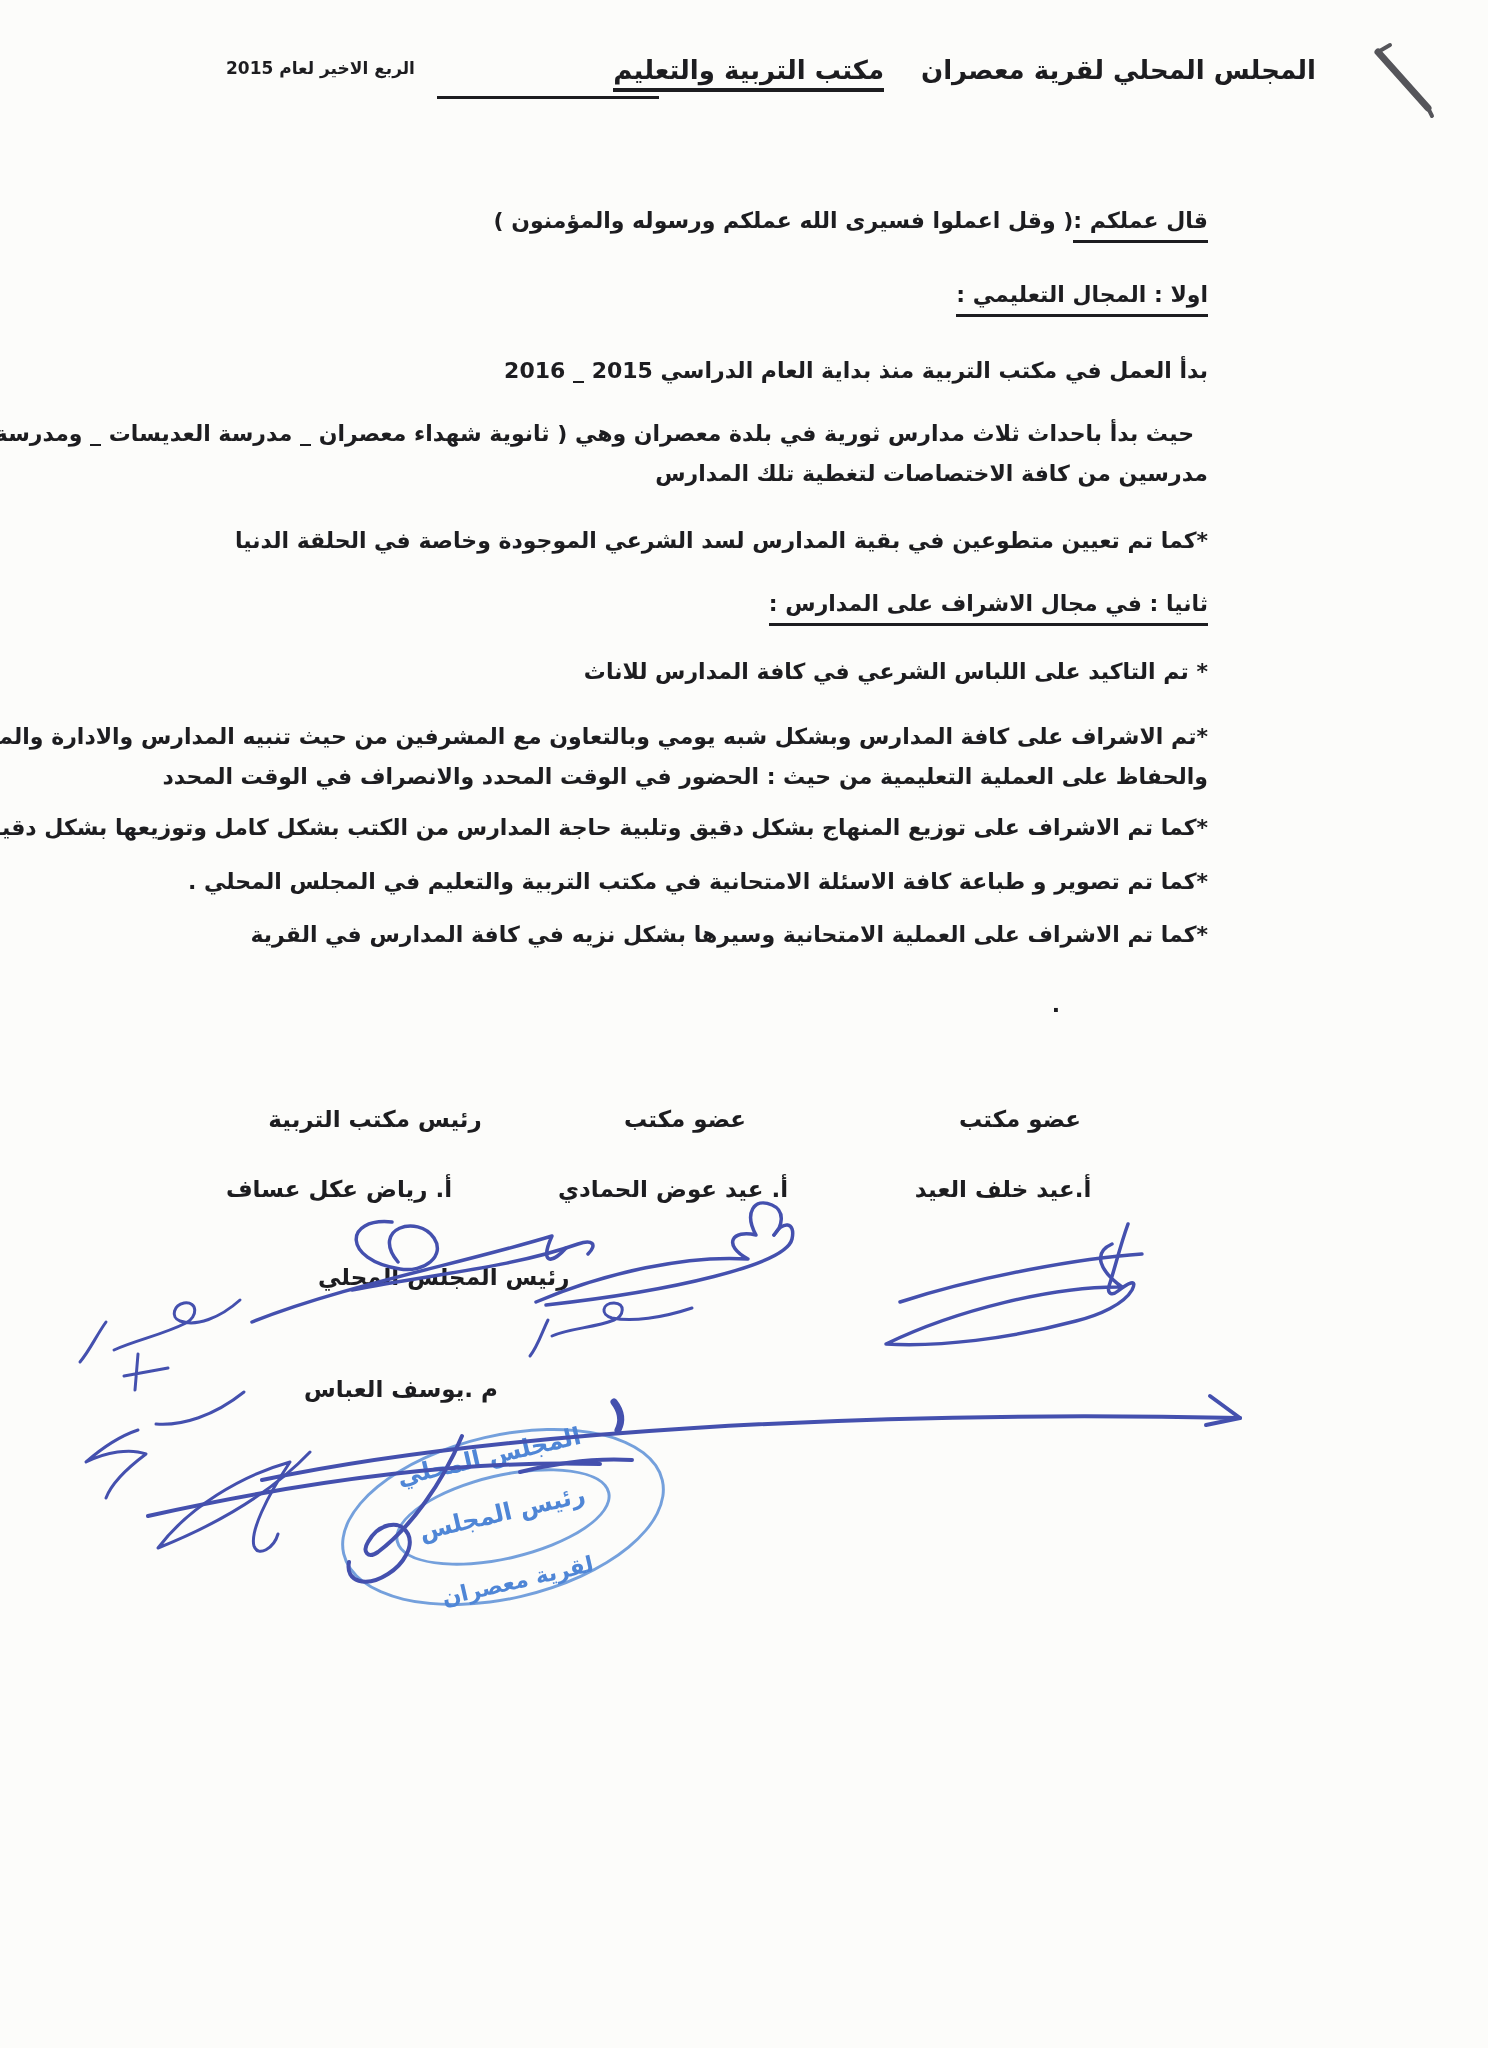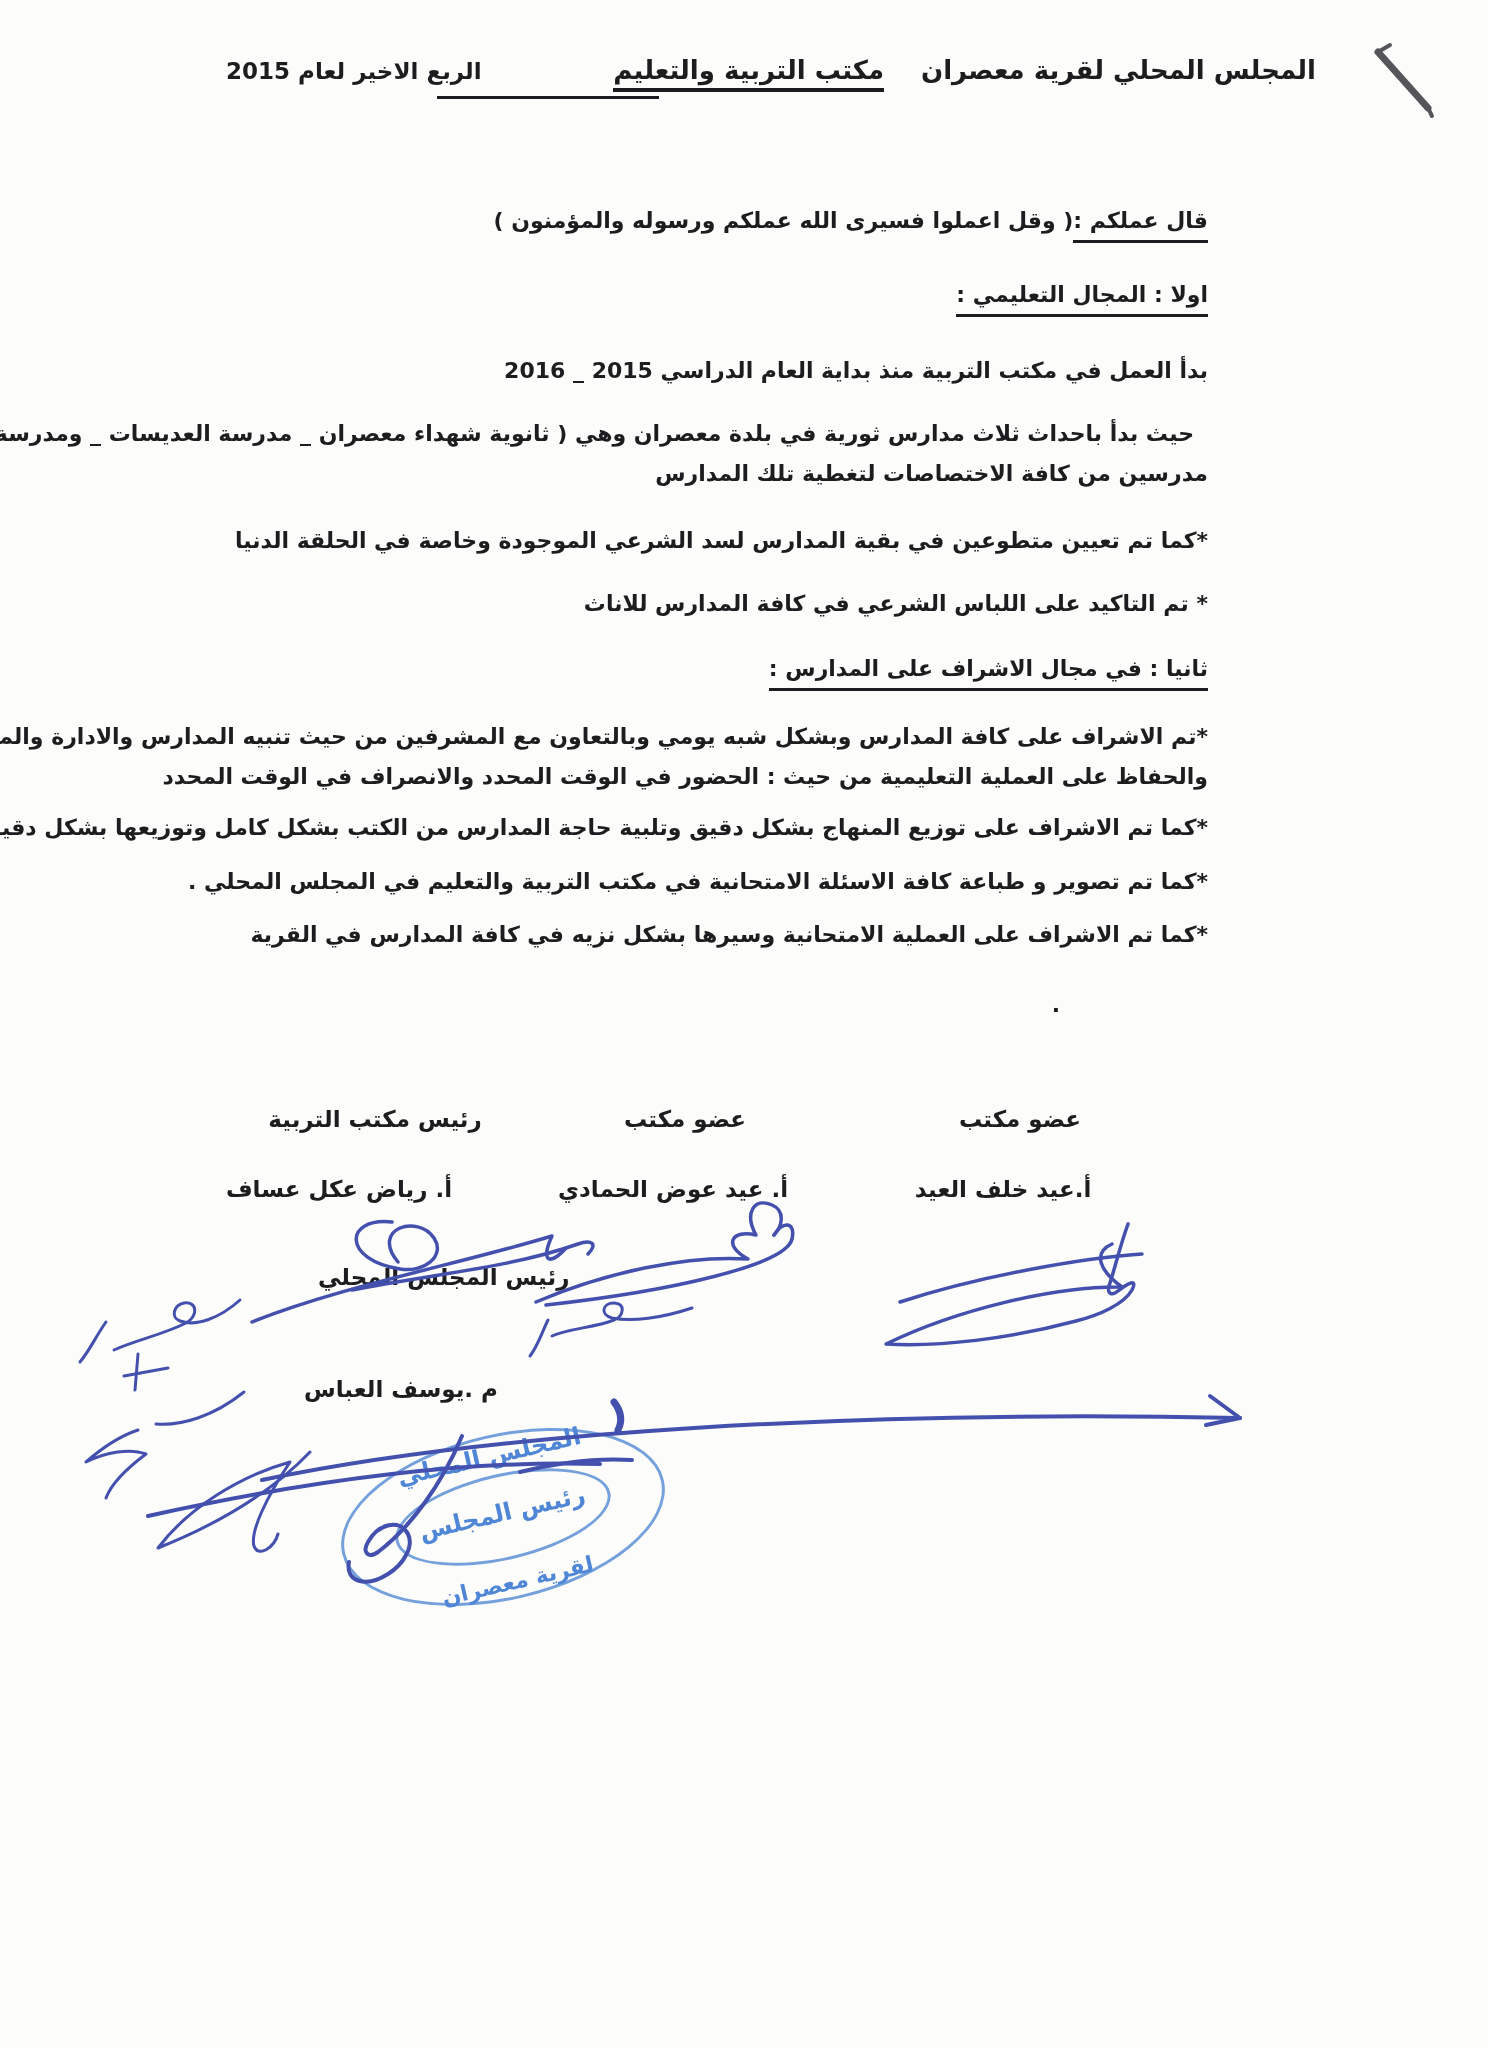--- a/index.html
+++ b/index.html
@@ -12,21 +12,21 @@
     font-weight:bold;
     color:#1d1d20;
     direction:rtl;
     overflow:hidden;
   }
   
   .h-org{position:absolute;top:55px;right:172px;font-size:26px;white-space:nowrap;}
   .h-office{position:absolute;top:55px;right:604px;font-size:26px;white-space:nowrap;
             border-bottom:4px solid #1d1d20;padding-bottom:3px;}
   .h-rule{position:absolute;top:96px;left:437px;width:222px;height:3px;background:#1d1d20;}
-  .h-period{position:absolute;top:58px;left:226px;font-size:23px;white-space:nowrap;}
+  .h-period{position:absolute;top:58px;left:226px;font-size:17px;white-space:nowrap;}
   
   .body-block{position:absolute;top:205px;right:280px;left:60px;
               font-size:22px;line-height:32px;text-align:right;}
   .bl{white-space:nowrap;}
   .underlined{border-bottom:3px solid #1d1d20;padding-bottom:3px;display:inline-block;}
   .m-quote{margin-bottom:36px;}
   .m-h1{margin-bottom:38px;}
   .m-p1{margin-bottom:31px;text-align:right;}
   .m-p2a{margin-bottom:8px;padding-right:14px;}
   .m-p2b{margin-bottom:35px;}
@@ -73,22 +73,22 @@
 
   <div class="body-block">
     <div class="bl m-quote"><span class="underlined">قال عملكم :</span><span>( وقل اعملوا فسيرى الله عملكم ورسوله والمؤمنون )</span></div>
 
     <div class="bl m-h1"><span class="underlined">اولا : المجال التعليمي :</span></div>
     <div class="bl m-p1">بدأ العمل في مكتب التربية منذ بداية العام الدراسي 2015 ‏_‏ 2016</div>
     <div class="bl m-p2a">حيث بدأ باحداث ثلاث مدارس ثورية في بلدة معصران وهي ( ثانوية شهداء معصران _ مدرسة العديسات _ ومدرسة معزيان ) وتعيين</div>
     <div class="bl m-p2b">مدرسين من كافة الاختصاصات لتغطية تلك المدارس</div>
     <div class="bl m-p3">*كما تم تعيين متطوعين في بقية المدارس لسد الشرعي الموجودة وخاصة في الحلقة الدنيا</div>
 
+    <div class="bl m-h2"><span class="underlined">ثانيا : في مجال الاشراف على المدارس :</span></div>
     <div class="bl m-b1">* تم التاكيد على اللباس الشرعي في كافة المدارس للاناث</div>
-    <div class="bl m-h2"><span class="underlined">ثانيا : في مجال الاشراف على المدارس :</span></div>
     <div class="bl m-b2a">*تم الاشراف على كافة المدارس وبشكل شبه يومي وبالتعاون مع المشرفين من حيث تنبيه المدارس والادارة والمعلمين للتدريس</div>
     <div class="bl m-b2b">والحفاظ على العملية التعليمية من حيث : الحضور في الوقت المحدد والانصراف في الوقت المحدد</div>
     <div class="bl m-b3">*كما تم الاشراف على توزيع المنهاج بشكل دقيق وتلبية حاجة المدارس من الكتب بشكل كامل وتوزيعها بشكل دقيق  على تلك المدارس</div>
     <div class="bl m-b4">*كما تم تصوير و طباعة  كافة الاسئلة الامتحانية في مكتب التربية والتعليم في المجلس المحلي .</div>
     <div class="bl m-b5">*كما تم الاشراف على العملية الامتحانية وسيرها بشكل نزيه في كافة المدارس في القرية</div>
     <div class="bl m-dot">.</div>
   </div>
 
   <div class="sg t-right">عضو مكتب</div>
   <div class="sg t-center">عضو مكتب</div>

